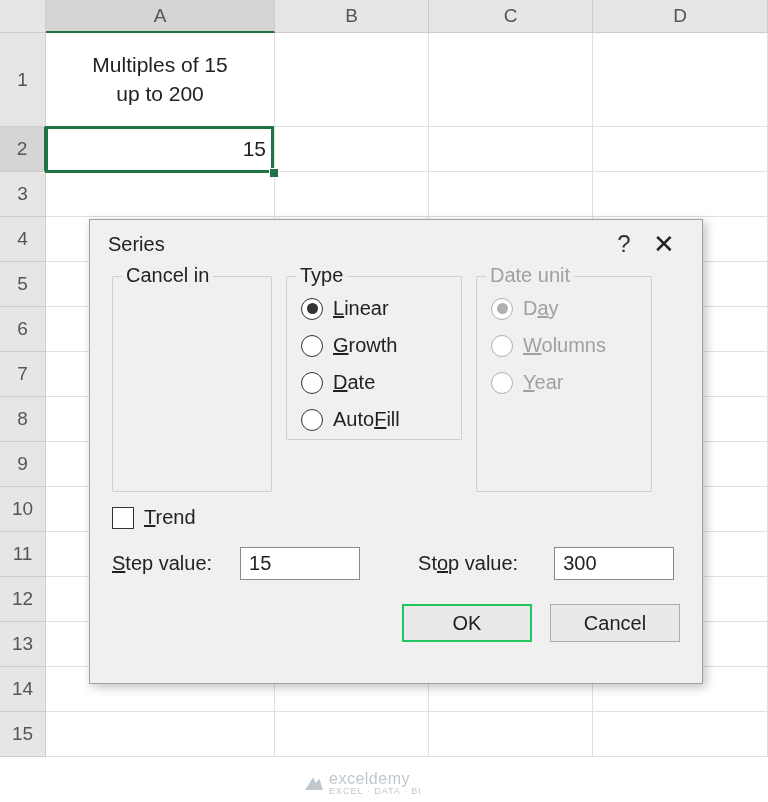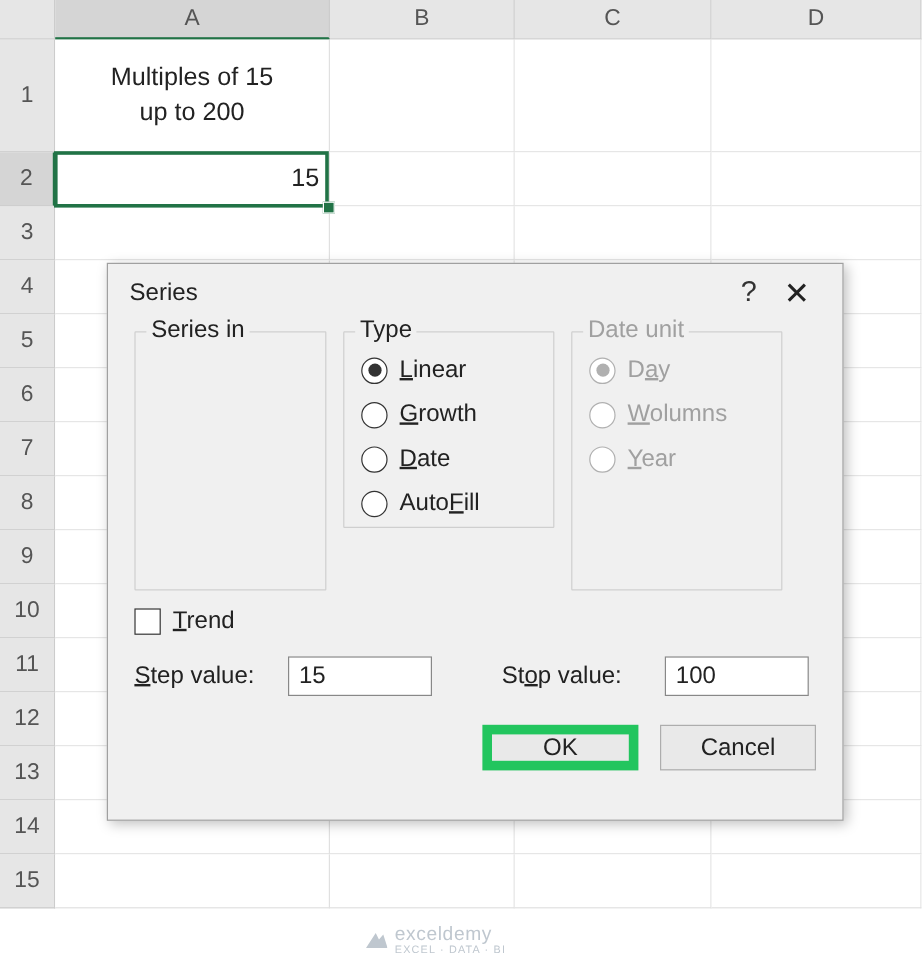--- a/index.html
+++ b/index.html
@@ -57,21 +57,21 @@
 .chk { width: 22px; height: 22px; border: 1.5px solid #333; background: #fff; }
 
 .value-row { padding: 18px 22px 0 22px; display: flex; align-items: center; gap: 28px; font-size: 20px; }
 .vlabel { white-space: nowrap; }
 .tinput { height: 33px; border: 1px solid #888; background: #fff; padding: 0 8px; font-size: 20px; font-family: inherit; display: flex; align-items: center; }
 .tinput.step { width: 120px; margin-right: 30px; }
 .tinput.stop { width: 120px; margin-left: 8px; }
 
 .btn-row { padding: 24px 22px 0 0; display: flex; justify-content: flex-end; gap: 18px; }
 .btn { width: 130px; height: 38px; background: #e9e9e9; border: 1px solid #adadad; display: inline-flex; align-items: center; justify-content: center; font-size: 20px; }
-.btn.primary { border: 8px solid #22c55e; }
+.btn.primary { border: 2px solid #22c55e; }
 
 .watermark { position: absolute; left: 305px; top: 770px; font-size: 16px; color: #bfc7cf; display: flex; align-items: center; gap: 6px; letter-spacing: 0.5px; }
 .wm-sub { font-size: 9px; letter-spacing: 1px; display:block; margin-top:-2px;}
 .wm-ico { width:18px; height:14px; background:#bfc7cf; clip-path: polygon(0 100%, 45% 10%, 60% 50%, 80% 20%, 100% 100%); }
 </style>
 </head>
 <body>
 
 <div class="sheet">
   <div class="colhdr-row">
@@ -201,21 +201,21 @@
 <div class="dialog">
   <div class="dlg-titlebar">
     <span class="dlg-title">Series</span>
     <span class="dlg-spacer"></span>
     <span class="dlg-qmark">?</span>
     <span class="dlg-close">✕</span>
   </div>
 
   <div class="dlg-body">
     <fieldset class="group series-in">
-      <span class="group-title">Series in</span>
+      <span class="group-title">Cancel in</span>
     </fieldset>
     <fieldset class="group type">
       <span class="group-title">Type</span>
       <div id="g-type">
           <div class="radio-row">
             <span class="radio sel">
               <span class="dot"></span>
             </span>
             <span><span></span><span class="ul">L</span><span>inear</span></span>
           </div>
@@ -256,21 +256,21 @@
 
   <div class="trend-row">
     <span class="chk"></span>
     <span><span class="ul">T</span><span>rend</span></span>
   </div>
 
   <div class="value-row">
     <span class="vlabel"><span></span><span class="ul">S</span><span>tep value:</span></span>
     <span class="tinput step">15</span>
     <span class="vlabel"><span>St</span><span class="ul">o</span><span>p value:</span></span>
-    <span class="tinput stop">100</span>
+    <span class="tinput stop">300</span>
   </div>
 
   <div class="btn-row">
     <div class="btn primary">OK</div>
     <div class="btn">Cancel</div>
   </div>
 </div>
 
 <div class="watermark">
   <span class="wm-ico"></span>

